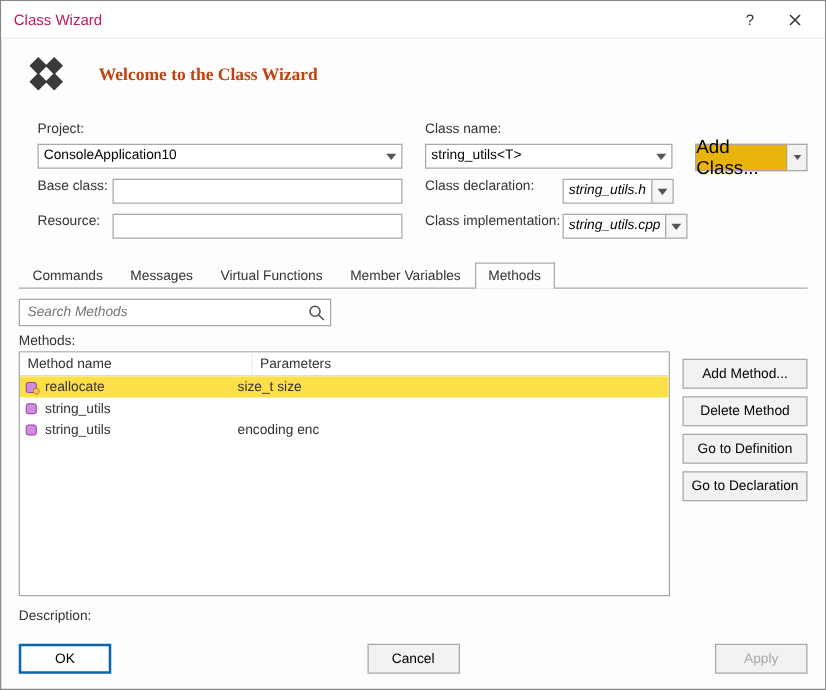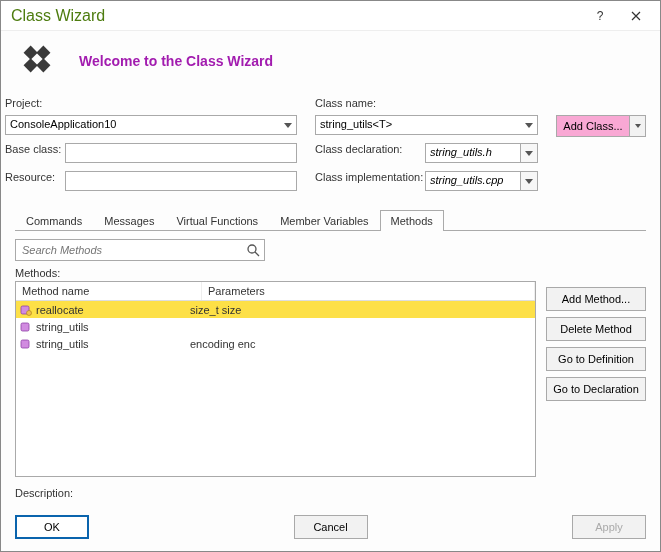--- a/index.html
+++ b/index.html
@@ -1,37 +1,37 @@
 <!DOCTYPE html>
 <html><head>
 <meta charset="utf-8">
 <style>
   * { box-sizing: border-box; font-family: "Segoe UI", Tahoma, sans-serif; }
   html, body { margin:0; padding:0; background:#fff; }
   .window { width:661px; height:552px; border:1px solid #888; background:#fdfdfd; display:flex; flex-direction:column; }
   .titlebar { height:30px; background:#fff; display:flex; align-items:center; padding:0 6px 0 10px; border-bottom:1px solid #eee; }
-  .titlebar .title { font-size:16px; color:#4d7c0f; flex:1; }
+  .titlebar .title { font-size:12px; color:#be185d; flex:1; }
   .titlebar .tbtn { width:36px; height:28px; display:flex; align-items:center; justify-content:center; color:#333; font-size:12px; cursor:default; }
   .header { display:flex; align-items:center; padding:8px 14px 14px 14px; gap:20px; }
   .header .logo { width:44px; height:44px; }
-  .header .welcome { font-size:14px; font-weight:600; color:#a21caf; }
-  .form-area { padding:0 14px 4px 4px; }
+  .header .welcome { font-size:14px; font-weight:600; color:#c2410c;font-family:Liberation Serif, serif; }
+  .form-area { padding:0 14px 4px 29px; }
   .form-row { display:flex; gap:18px; margin-bottom:2px; align-items:flex-start; }
   .col-left { flex:0 0 292px; }
   .col-mid { flex:1; }
   .col-right { flex:0 0 90px; display:flex; }
   .lbl { font-size:11px; color:#333; margin-bottom:2px; height:14px; display:block; }
   .ctrl-row { display:flex; align-items:flex-start; height:22px; margin-bottom:4px; }
   .dropdown { flex:1; height:20px; border:1px solid #a9a9a9; background:#fff; font-size:11px; padding:2px 18px 2px 4px; position:relative; }
   .dropdown::after { content:""; position:absolute; right:4px; top:7px; border-left:4px solid transparent; border-right:4px solid transparent; border-top:5px solid #555; }
   .textbox { flex:1; height:20px; border:1px solid #a9a9a9; background:#fff; font-size:11px; padding:2px 4px;font-style:italic; }
   .inline-lbl { font-size:11px; color:#333; width:60px; }
   .inline-lbl-mid { font-size:11px; color:#333; width:110px; }
   .splitbtn { display:flex; height:22px; width:90px; }
-  .splitbtn .main { flex:1; border:1px solid #a9a9a9; background:#f9a8d4; font-size:11px; display:flex; align-items:center; justify-content:center; }
+  .splitbtn .main { flex:1; border:1px solid #a9a9a9; background:#eab308; font-size:15px; display:flex; align-items:center; justify-content:center; }
   .splitbtn .arrow { width:16px; border:1px solid #a9a9a9; border-left:none; background:#f2f2f2; display:flex; align-items:center; justify-content:center; }
   .splitbtn .arrow::after { content:""; border-left:3px solid transparent; border-right:3px solid transparent; border-top:4px solid #555; }
   .dd-small { width:18px; height:20px; border:1px solid #a9a9a9; background:#f7f7f7; display:flex; align-items:center; justify-content:center; margin-left:-1px; }
   .dd-small::after { content:""; border-left:4px solid transparent; border-right:4px solid transparent; border-top:5px solid #555; }
   .tabs { display:flex; border-bottom:1px solid #aaa; margin:6px 14px 0 14px; }
   .tab { font-size:11px; padding:4px 10px; border:1px solid transparent; border-bottom:none; color:#333; cursor:default; position:relative; top:1px; background:transparent; }
   .tab.active { border-color:#aaa; background:#fdfdfd; }
   .body-area { display:flex; padding:8px 14px 4px 14px; gap:10px; flex:1; min-height:0; }
   .body-left { flex:1; display:flex; flex-direction:column; min-height:0; }
   .searchbox { height:22px; border:1px solid #a9a9a9; background:#fff; display:flex; align-items:center; padding:0 4px; width:250px; margin-bottom:6px; }

